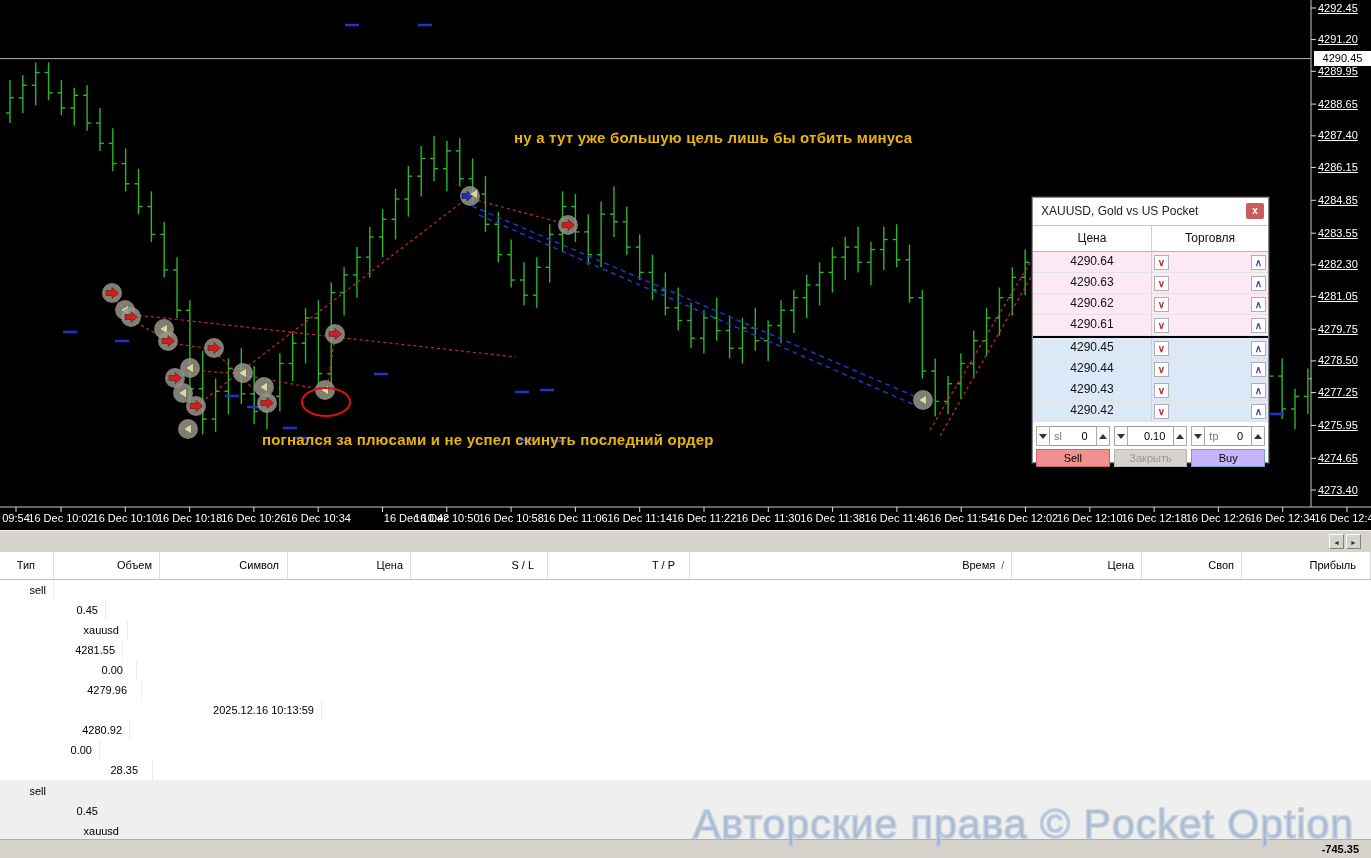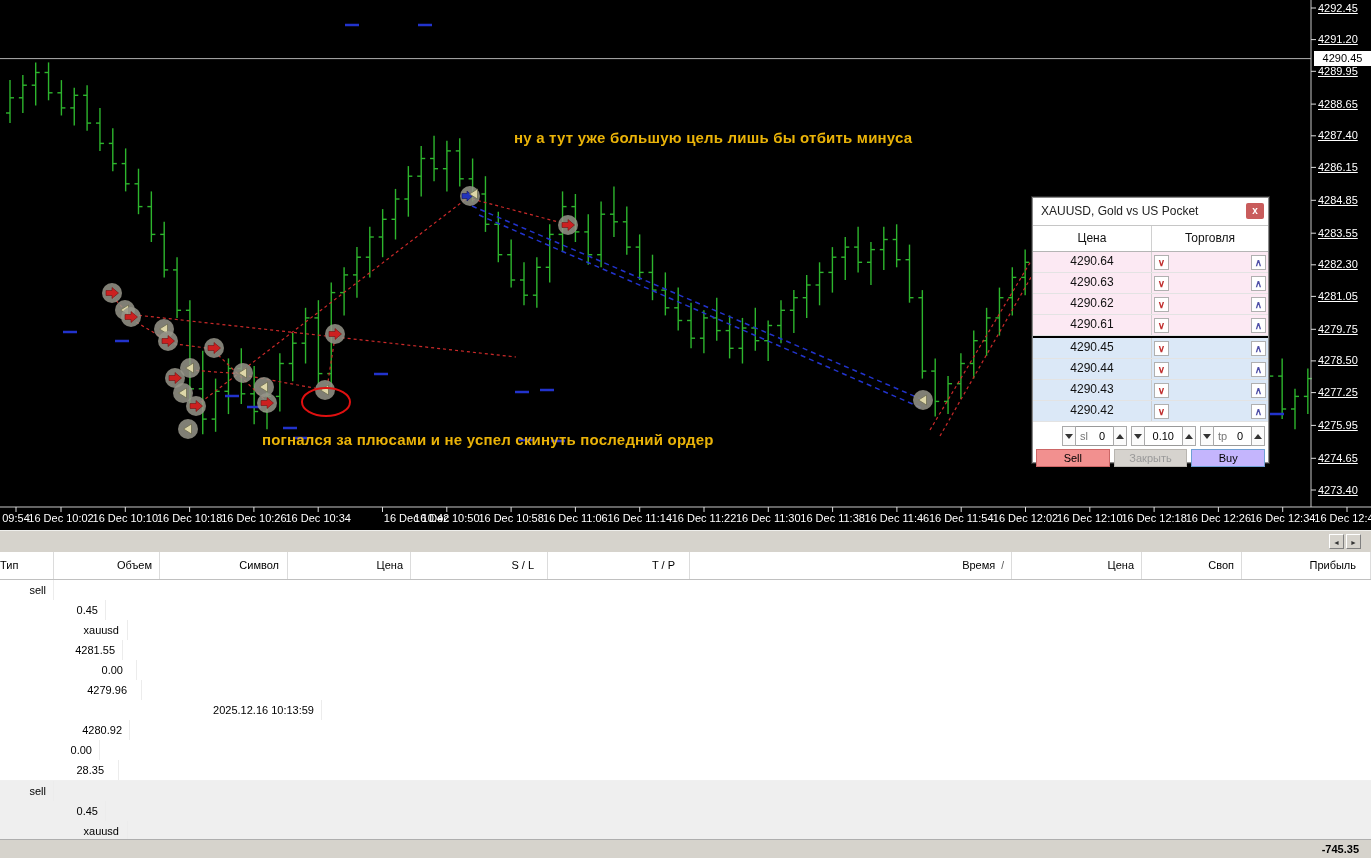--- a/index.html
+++ b/index.html
@@ -30,21 +30,21 @@
   .dom-row{display:flex;height:20px;border-bottom:1px solid #e3e3e3;}
   .dom-row.ask{background:#fce9f3;}
   .dom-row.bid{background:#dbe8f7;}
   .dom-price{width:118px;text-align:center;line-height:19px;border-right:1px solid #d0d0d0;}
   .dom-trade{flex:1;display:flex;justify-content:space-between;align-items:center;padding:0 2px;}
   .tick-btn{width:15px;height:15px;border:1px solid #b0b0b0;background:#fff;box-sizing:border-box;
             font-size:10px;font-weight:bold;text-align:center;line-height:13px;}
   .tick-btn.down{color:#c03030;}
   .tick-btn.up{color:#5050a8;}
   .dom-sep{height:2px;background:#000;}
-  .dom-controls{display:flex;gap:4px;padding:4px 3px 3px 3px;margin-left:26px;}
+  .dom-controls{display:flex;gap:4px;padding:4px 3px 3px 3px;}
   .spin-group{display:flex;flex:1;}
   .spin-btn{width:14px;height:20px;border:1px solid #aaa;background:#fbfbfb;box-sizing:border-box;
             display:flex;align-items:center;justify-content:center;}
   .tri-down{width:0;height:0;border-left:4px solid transparent;border-right:4px solid transparent;border-top:5px solid #333;}
   .tri-up{width:0;height:0;border-left:4px solid transparent;border-right:4px solid transparent;border-bottom:5px solid #333;}
   .spin-box{flex:1;height:20px;border:1px solid #999;border-left:none;border-right:none;background:#fff;
             box-sizing:border-box;display:flex;align-items:center;font-size:11px;}
   .spin-label{color:#777;padding-left:4px;}
   .spin-val{margin-left:auto;padding-right:8px;color:#000;}
   .dom-buttons{display:flex;gap:4px;padding:0 3px;}
@@ -669,21 +669,21 @@
   </div>
 
   <div class="scroll-strip">
     <div class="scroll-btn" id="scroll-left">◄</div>
     <div class="scroll-btn" id="scroll-right">►</div>
   </div>
 
   <div class="htable">
     <div id="ht-head">
         <div class="hrow">
-          <div class="hcell" style="width:54px;text-align:left;padding-right:18px;">Тип</div>
+          <div class="hcell" style="width:54px;text-align:right;padding-right:18px;">Тип</div>
           <div class="hcell" style="width:106px;padding-right:7px;">Объем</div>
           <div class="hcell" style="width:128px;padding-right:8px;">Символ</div>
           <div class="hcell" style="width:123px;padding-right:7px;">Цена</div>
           <div class="hcell" style="width:137px;padding-right:13px;">S / L</div>
           <div class="hcell" style="width:142px;padding-right:14px;">T / P</div>
           <div class="hcell" style="width:322px;padding-right:7px;">Время<span class="sort-ind">/</span></div>
           <div class="hcell" style="width:130px;padding-right:7px;">Цена</div>
           <div class="hcell" style="width:100px;padding-right:7px;">Своп</div>
           <div class="hcell" style="width:129px;padding-right:14px;">Прибыль</div>
         </div>
@@ -692,27 +692,28 @@
         <div class="trow">
           <div class="bcell" style="width:54px;padding-right:7px;">sell</div>
           <div class="bcell" style="width:106px;padding-right:7px;">0.45</div>
           <div class="bcell" style="width:128px;padding-right:8px;">xauusd</div>
           <div class="bcell" style="width:123px;padding-right:7px;">4281.55</div>
           <div class="bcell" style="width:137px;padding-right:13px;">0.00</div>
           <div class="bcell" style="width:142px;padding-right:14px;">4279.96</div>
           <div class="bcell" style="width:322px;padding-right:7px;">2025.12.16 10:13:59</div>
           <div class="bcell" style="width:130px;padding-right:7px;">4280.92</div>
           <div class="bcell" style="width:100px;padding-right:7px;">0.00</div>
-          <div class="bcell" style="width:119px;padding-right:14px;">28.35</div>
+          <div class="bcell" style="width:128px;padding-right:14px;margin-left:25px;">28.35</div>
         </div>
         <div class="trow stripe">
           <div class="bcell" style="width:54px;padding-right:7px;">sell</div>
           <div class="bcell" style="width:106px;padding-right:7px;">0.45</div>
           <div class="bcell" style="width:128px;padding-right:8px;">xauusd</div>
           <div class="bcell" style="width:123px;padding-right:7px;">4280.75</div>
         </div>
       </div>
     <div class="ht-total">
       <span>-745.35</span>
     </div>
   </div>
 
+  <div class="watermark">Авторские права © Pocket Option</div>
 </div>
 
 </body></html>

